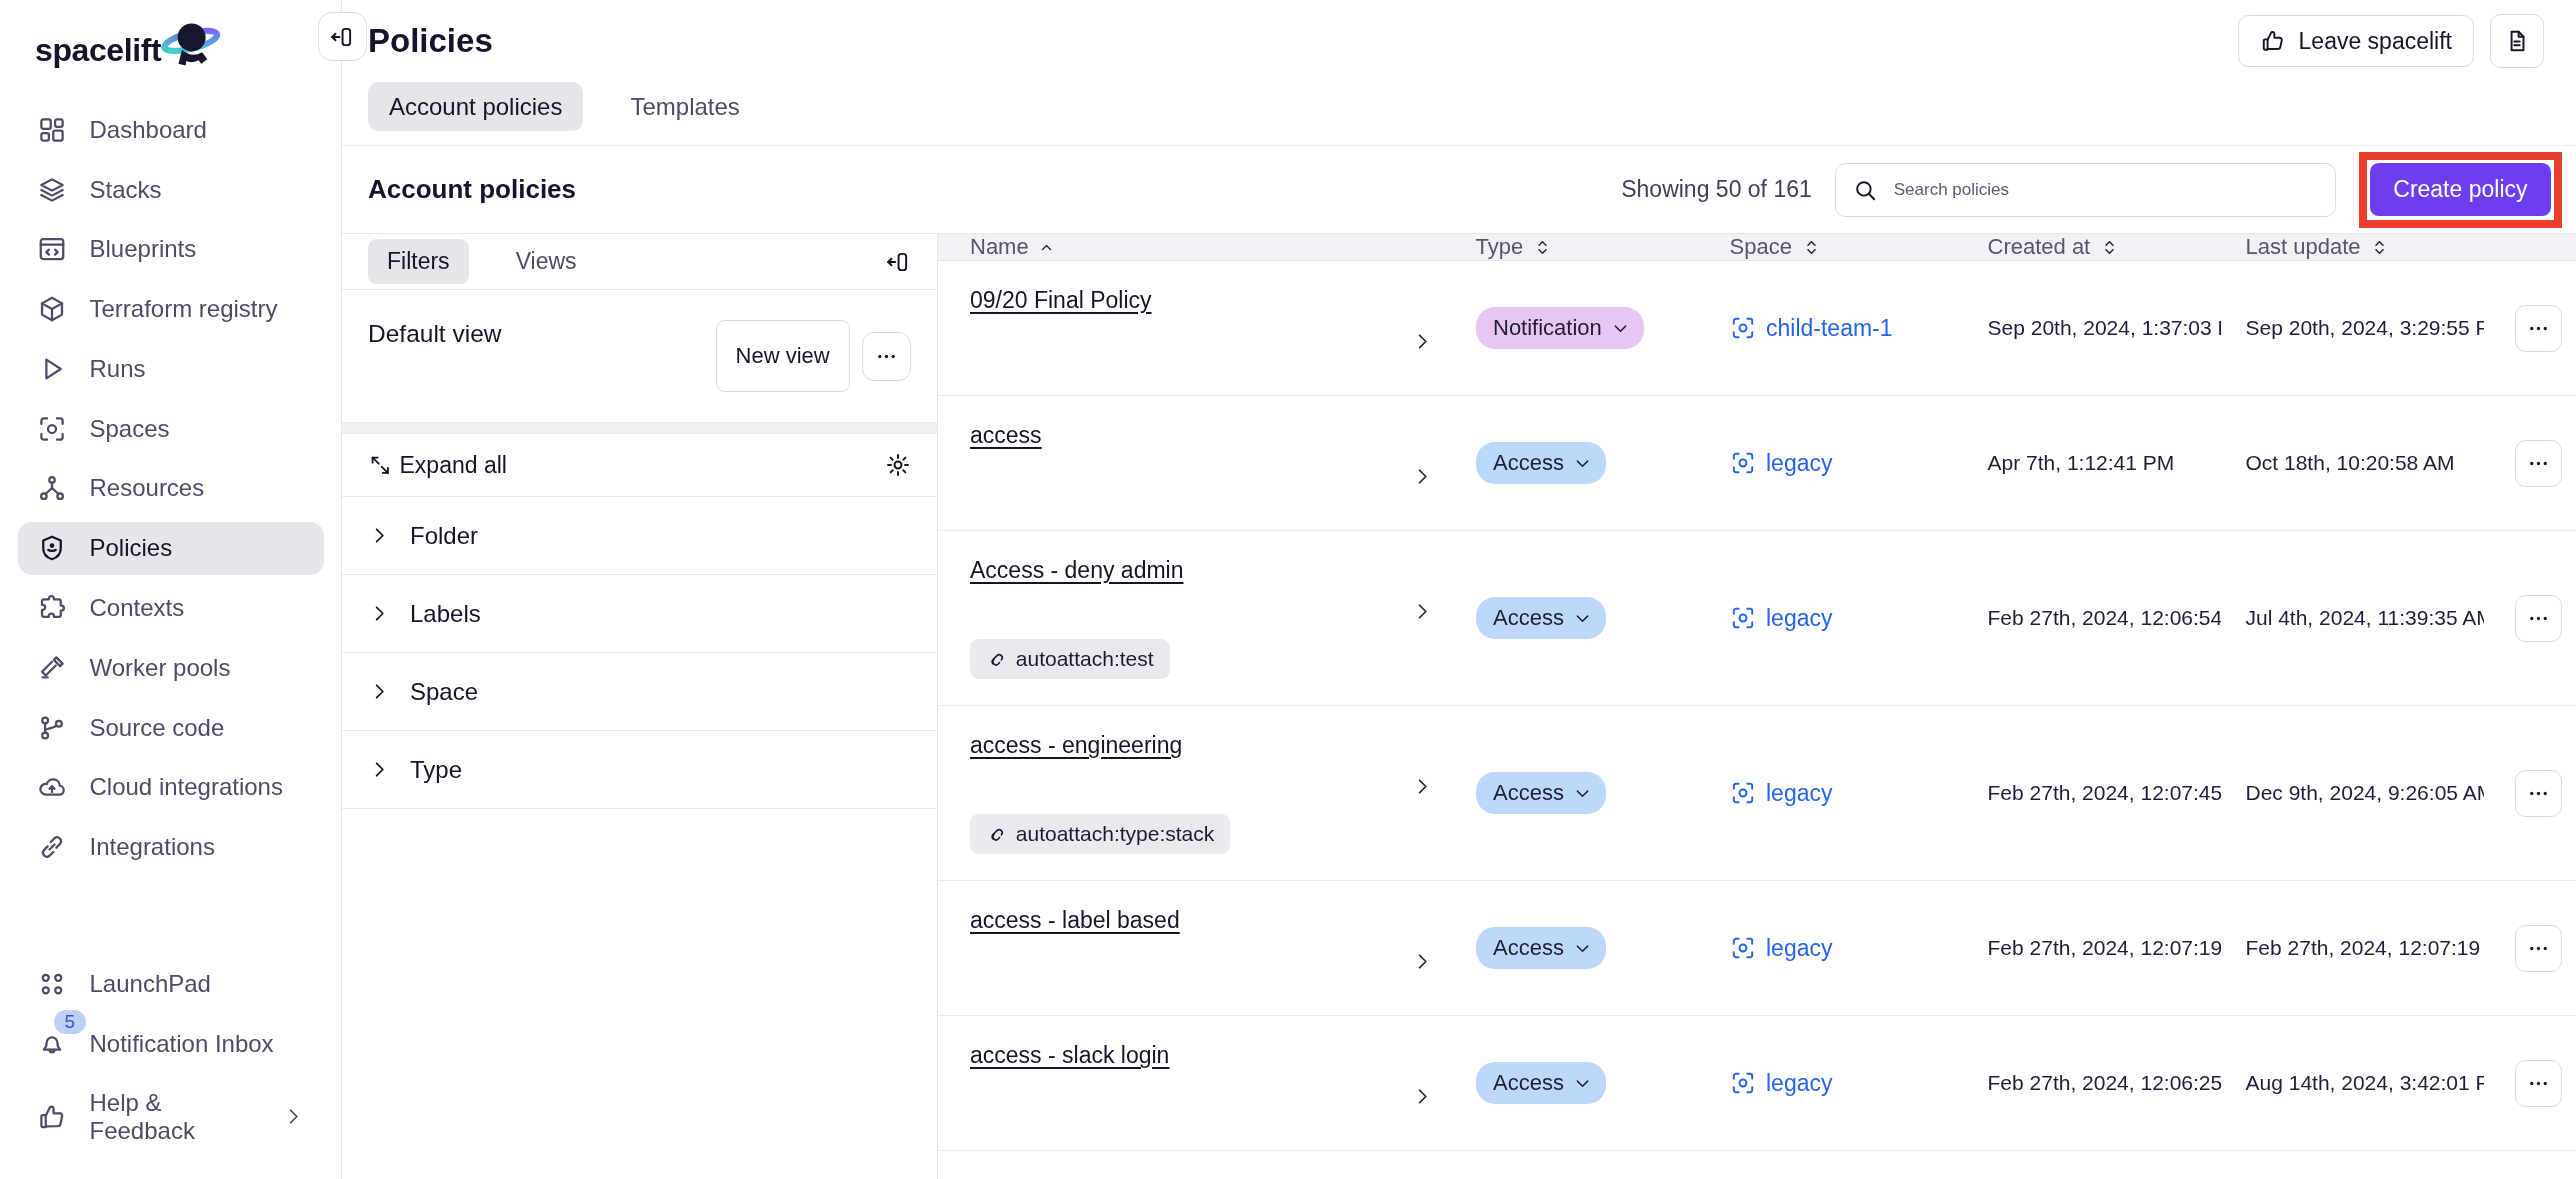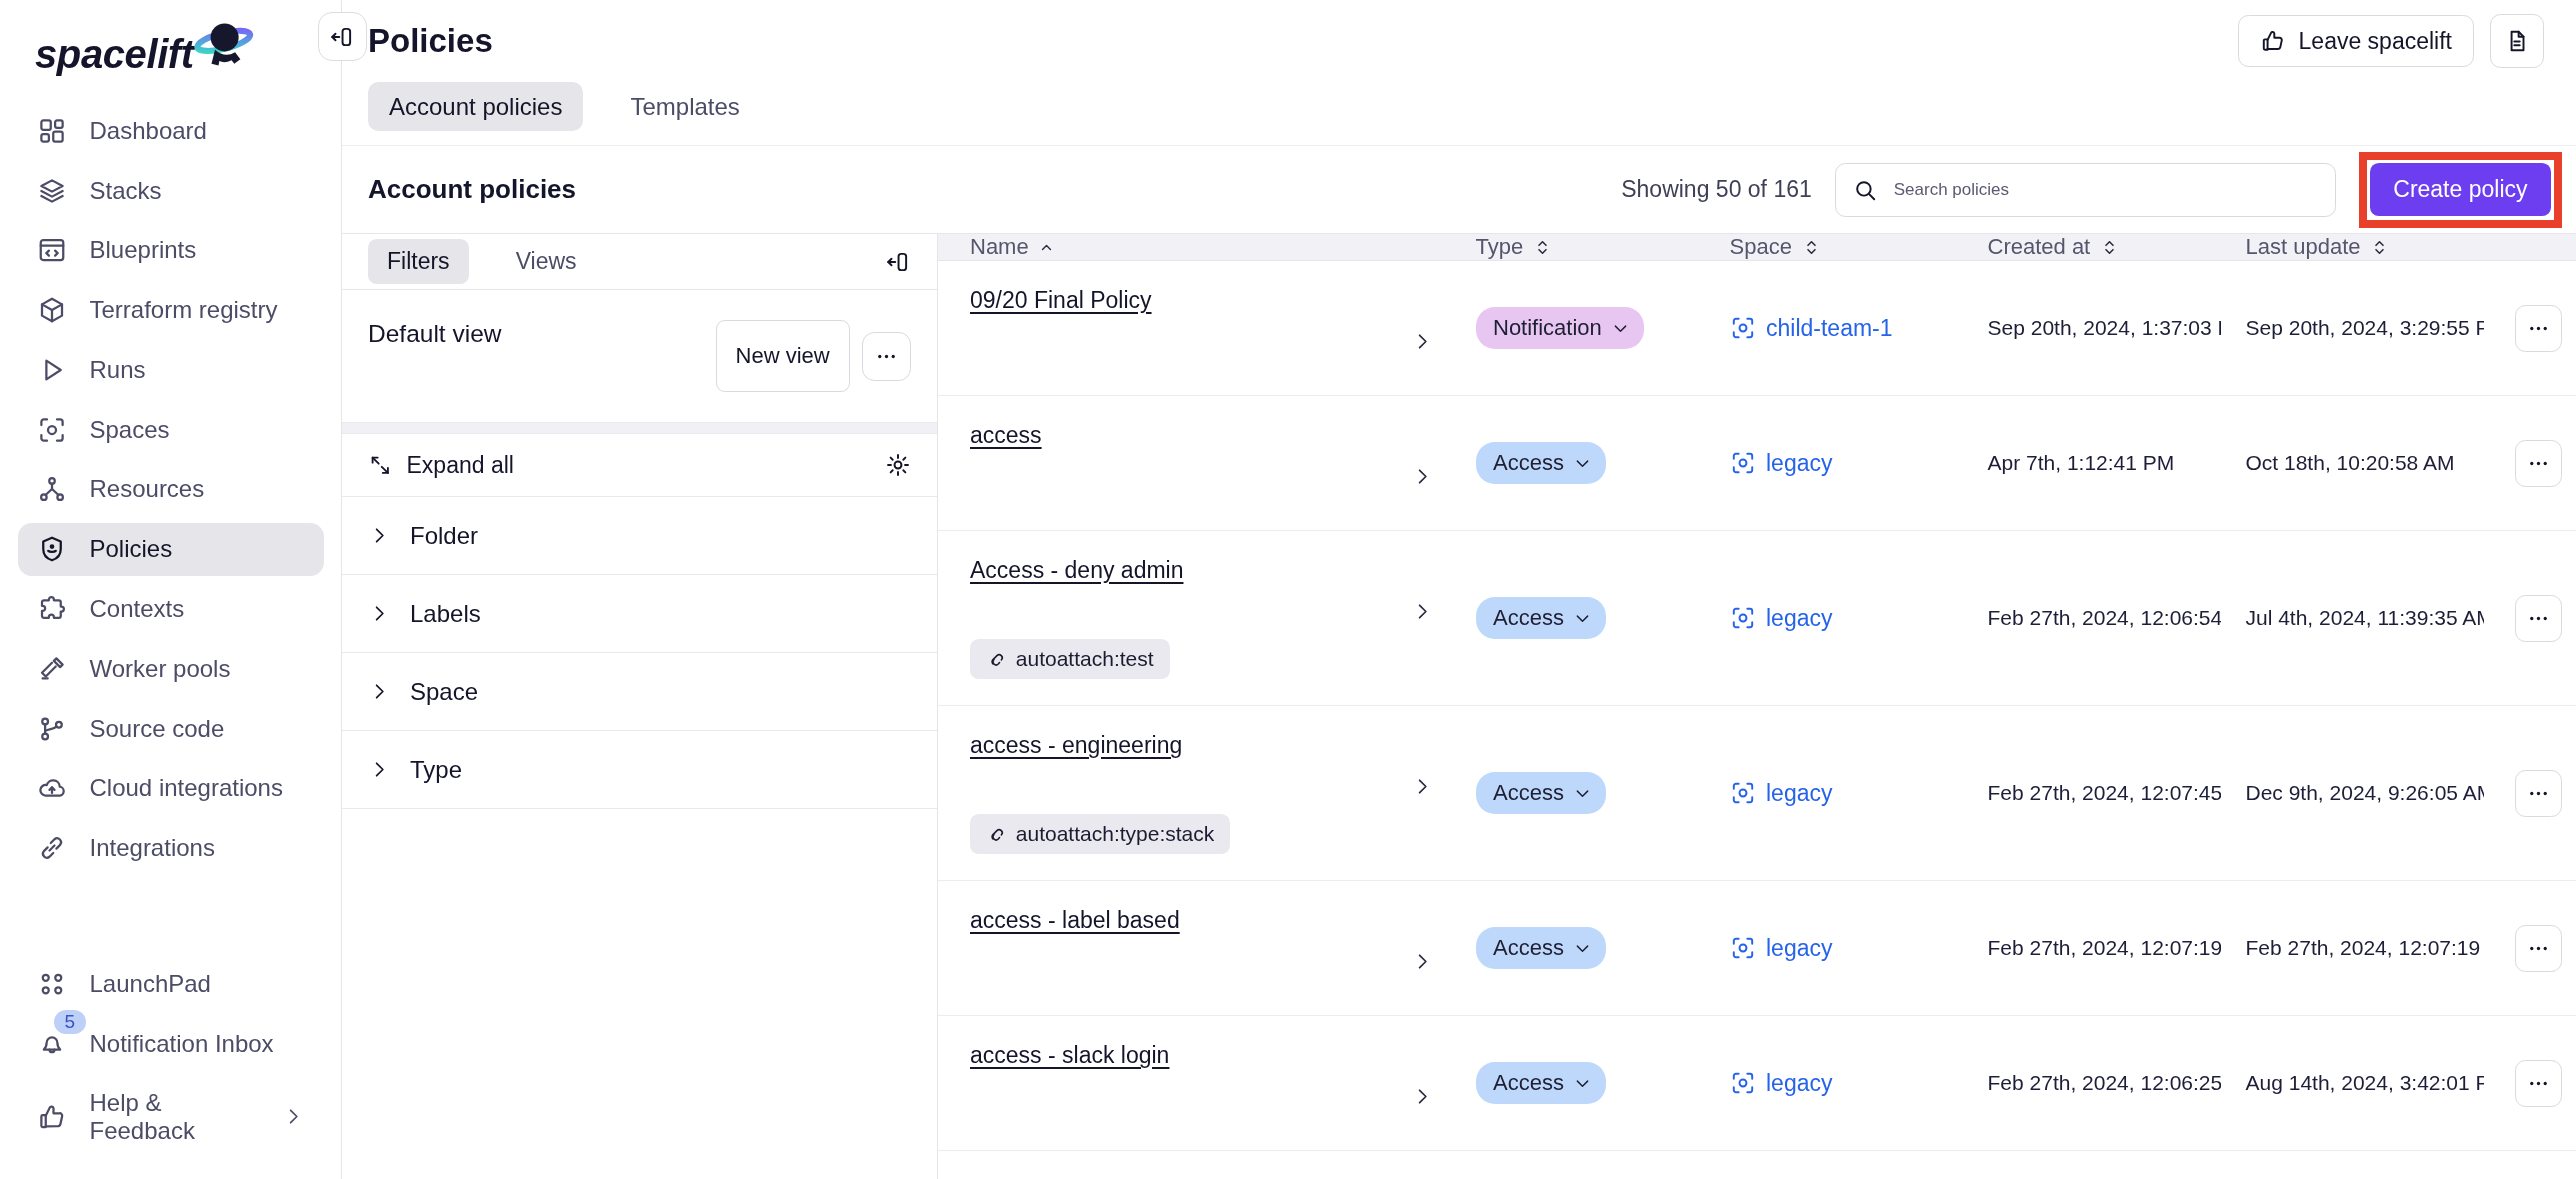--- a/index.html
+++ b/index.html
@@ -5,21 +5,21 @@
   * { box-sizing: border-box; margin: 0; padding: 0; }
   html,body { width:2576px; height:1179px; overflow:hidden; }
   body { font-family:"Liberation Sans", sans-serif; color:#1b1b30; background:#fff; display:flex; font-size:23px; }
   svg { display:block; }
   a { text-decoration:none; color:inherit; cursor:pointer; }
   button { font-family:inherit; cursor:pointer; }
 
   
   .sidebar { width:342px; min-width:342px; border-right:0.9px solid #e4e4ea; display:flex; flex-direction:column; padding:12.3px 0 23px; }
   .logo { padding:5.3px 0 19px 35px; display:flex; align-items:flex-start; }
-  .logo-text { font-size:40px; font-weight:700; color:#14142b; letter-spacing:-0.4px; margin-top:14px;font-style:italic; }
+  .logo-text { font-size:32px; font-weight:700; color:#14142b; letter-spacing:-0.4px; margin-top:14px; }
   .nav { display:flex; flex-direction:column; gap:7px; padding:8.8px 17.5px 0; }
   .nav-item { display:flex; align-items:center; gap:23px; padding:11.4px 19px; border-radius:14px; color:#4c4c67; font-size:24px; cursor:pointer; }
   .nav-item.active { background:#e5e5ea; color:#15152a; font-weight:500; }
   .nav-ic { width:30px; height:30px; flex:0 0 30px; position:relative; }
   .nav-badge { position:absolute; top:-19px; left:17.5px; background:#bdd0f7; color:#3b53c9; border-radius:875px; font-size:19px; font-weight:500; padding:2.6px 10.5px; line-height:1; }
   .nav-chevron { margin-left:auto; color:#4c4c67; }
   .sidebar-footer { margin-top:auto; display:flex; flex-direction:column; gap:7px; padding:0 17.5px; }
 
   
   .main { flex:1; min-width:0; display:flex; flex-direction:column; position:relative; }
@@ -52,21 +52,21 @@
   .fp-tabs { display:flex; align-items:center; gap:28px; padding:0 26px; height:56px; border-bottom:0.9px solid #e6e6ec; }
   .fp-tab { font-size:23px; color:#4c4c67; padding:8.8px 19px; border-radius:8.8px; cursor:pointer; }
   .fp-tab.active { background:#e5e5ea; color:#15152a; font-weight:500; }
   .fp-collapse { margin-left:auto; color:#15152a; cursor:pointer; }
   .fp-view-row { display:flex; align-items:flex-start; padding:30px 26px; }
   .fp-view-label { font-size:24.5px; color:#15152a; }
   .fp-view-actions { margin-left:auto; display:flex; gap:12.3px; align-items:center; }
   .btn-sm { border:0.9px solid #d9d9e0; border-radius:8.8px; padding:22px 19px; font-size:22px; font-weight:500; background:#fff; color:#15152a; }
   .sq-btn { width:49px; height:49px; border:0.9px solid #d9d9e0; border-radius:12.3px; background:#fff; display:flex; align-items:center; justify-content:center; color:#15152a; }
   .fp-sep { height:12.3px; background:#f1f1f5; border-top:0.9px solid #e8e8ee; border-bottom:0.9px solid #e8e8ee; }
-  .fp-expand { display:flex; align-items:center; gap:14px; padding:17.5px 26px; border-bottom:0.9px solid #e8e8ee; font-size:23px; font-weight:500; color:#14142b; }
+  .fp-expand { display:flex; align-items:center; gap:7px; padding:17.5px 26px; border-bottom:0.9px solid #e8e8ee; font-size:23px; font-weight:500; color:#14142b; }
   .fp-gear { margin-left:auto; color:#15152a; cursor:pointer; }
   .fp-sections { display:flex; flex-direction:column; }
   .fp-section { display:flex; align-items:center; gap:19px; padding:24.5px 26px; border-bottom:0.9px solid #e8e8ee; font-size:24px; font-weight:500; color:#14142b; cursor:pointer; }
 
   
   .table { flex:1; min-width:0; display:flex; flex-direction:column; overflow:hidden; }
   .thead { display:grid; grid-template-columns:513px 254px 258px 258px 263px 1fr; background:#f2f2f6; border-bottom:0.9px solid #e4e4ea; height:56px; align-items:center; }
   .th { display:flex; align-items:center; gap:8.8px; font-size:22px; color:#55556e; padding-left:24.5px; cursor:pointer; }
   .th:first-child { padding-left:32px; }
   .th .sort { color:#2a2a42; }

